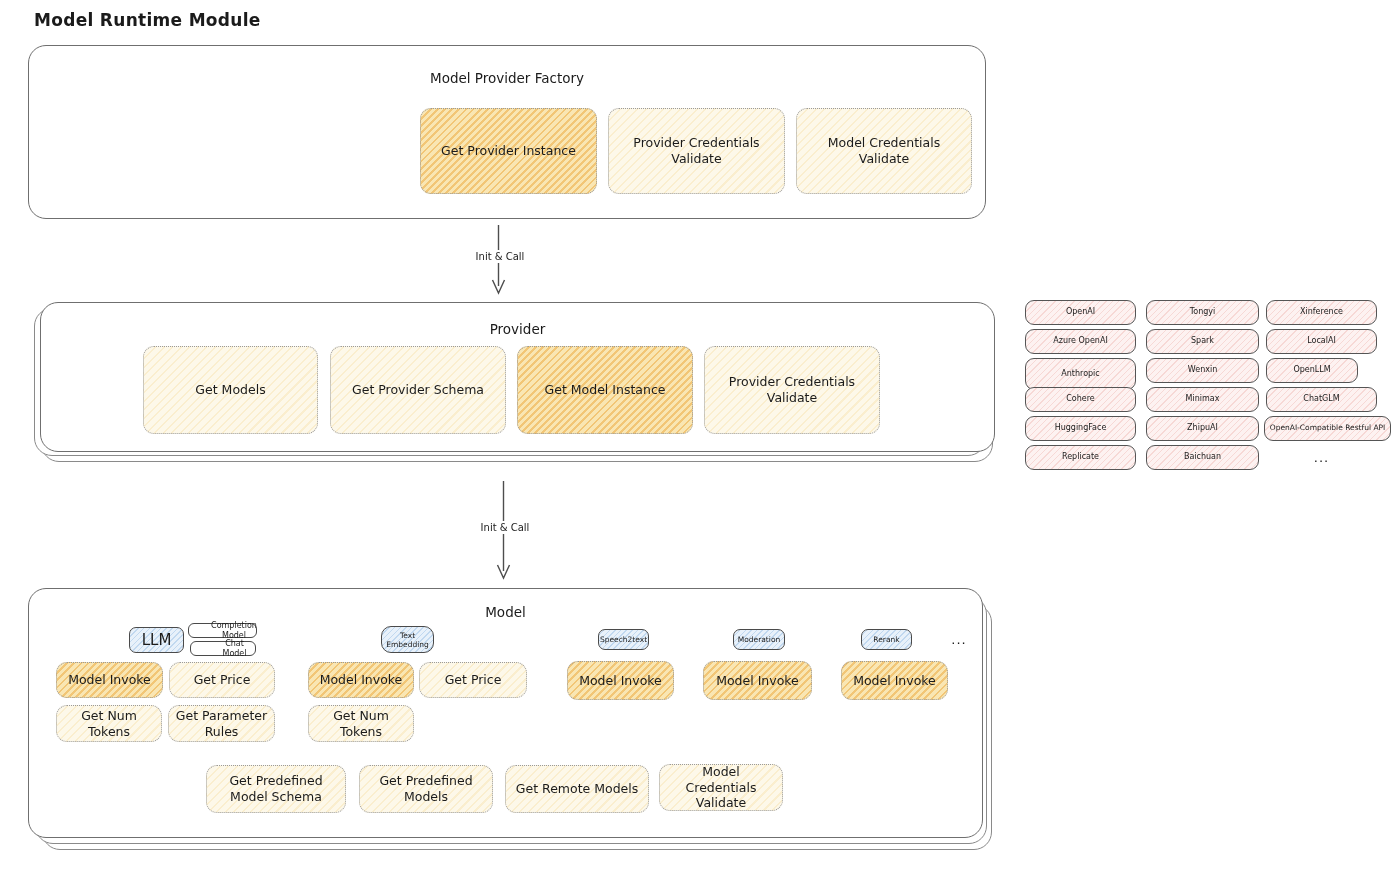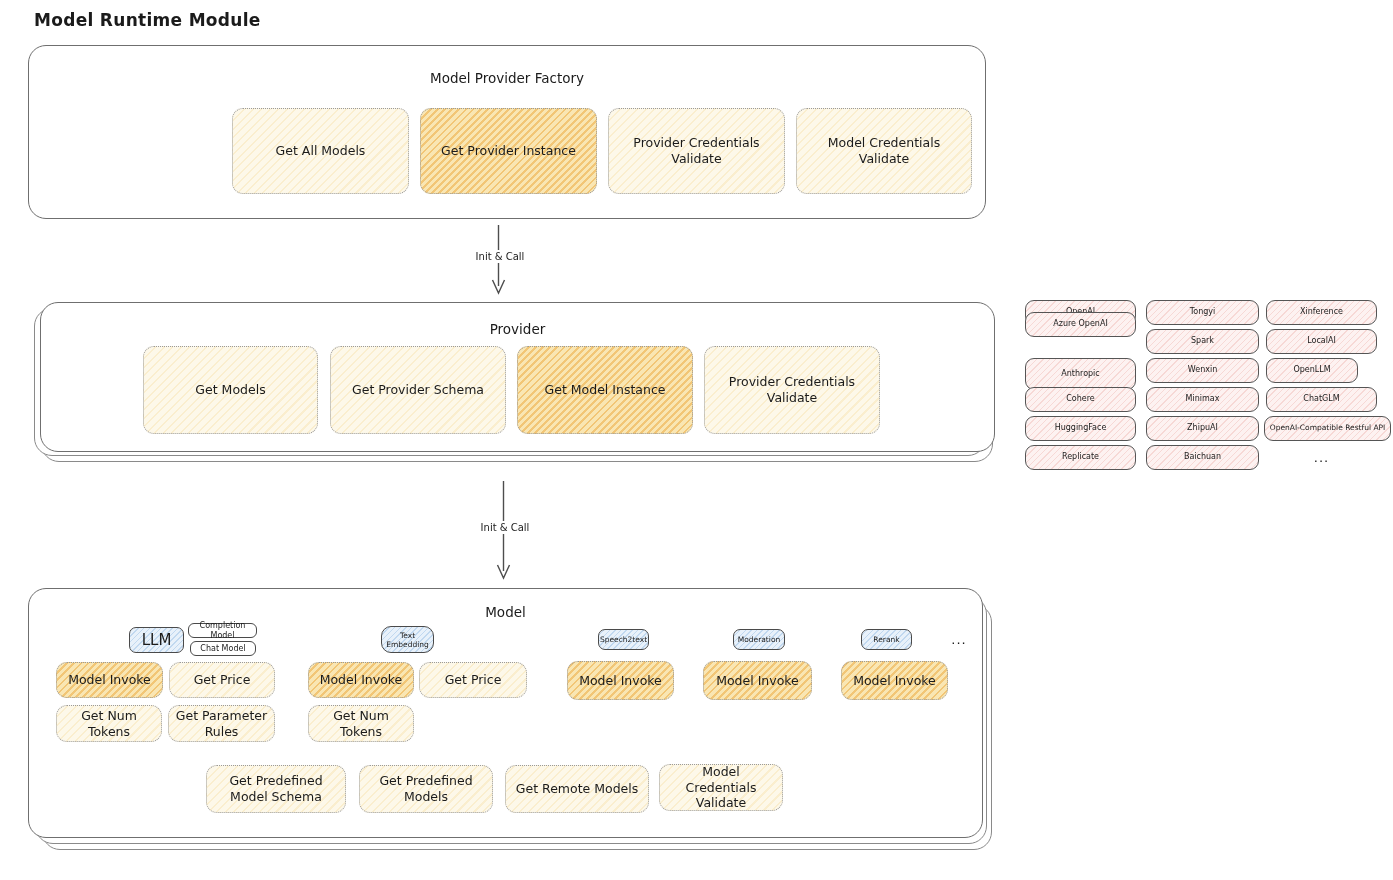--- a/index.html
+++ b/index.html
@@ -23,40 +23,39 @@
     background-image:repeating-linear-gradient(-45deg, rgba(235,165,55,.5) 0px, rgba(235,165,55,.5) 2px, rgba(250,230,175,.4) 2px, rgba(250,230,175,.4) 5px);
   }
   .tag{
     position:absolute;display:flex;align-items:center;justify-content:center;text-align:center;
     border:1.3px solid #4a4a4a;border-radius:7px;font-size:8px;line-height:1.2;box-sizing:border-box;padding:1px 2px;
   }
   .tag.blue{
     background-color:#e8f1fa;
     background-image:repeating-linear-gradient(-45deg, rgba(120,170,220,.35) 0, rgba(120,170,220,.35) 1px, transparent 1px, transparent 4px);
   }
-  .tag.white{background:#ffffff;border-radius:6px;}
+  .tag.white{background:#ffffff;border-radius:6px;padding-left:25px;}
   .pink{
     position:absolute;display:flex;align-items:center;justify-content:center;text-align:center;
     border:1.3px solid #555;border-radius:9px;font-size:8px;line-height:1.1;box-sizing:border-box;padding:1px 3px;
     background-color:#fdf2f1;
     background-image:repeating-linear-gradient(-45deg, rgba(225,125,115,.22) 0, rgba(225,125,115,.22) 1px, transparent 1px, transparent 4.5px);
   }
   .plain-ellipsis{position:absolute;display:flex;align-items:center;justify-content:center;font-size:13px;letter-spacing:1px;}
   .arrow-label{position:absolute;font-size:10px;background:#fff;text-align:center;padding:1px 2px;}
 </style>
 </head>
 <body>
 
 <div id="canvas">
 
   <div class="page-title" style="left:34px;top:10px;">Model Runtime Module</div>
 
   <div class="cbox" style="left:28px;top:45px;width:958px;height:174px;">
     <div class="cbox-title" style="top:24px;">Model Provider Factory</div>
-    <div class="op" style="left:203px;top:62px;width:177px;height:86px;">Get All Models</div>
     <div class="op hl" style="left:391px;top:62px;width:177px;height:86px;">Get Provider Instance</div>
     <div class="op" style="left:579px;top:62px;width:177px;height:86px;">Provider Credentials Validate</div>
     <div class="op" style="left:767px;top:62px;width:176px;height:86px;">Model Credentials Validate</div>
   </div>
 
   <svg class="abs" style="left:490px;top:225px;" width="17" height="70" viewBox="0 0 17 70">
     <line x1="8.5" y1="0" x2="8.5" y2="61" stroke="#4d4d4d" stroke-width="1.4"></line>
     <path d="M2.5,55 L8.5,68 L14.5,55" fill="none" stroke="#4d4d4d" stroke-width="1.4"></path>
   </svg>
   <div class="arrow-label" style="left:468px;top:250px;width:60px;">Init &amp; Call</div>
@@ -68,21 +67,21 @@
     <div class="op" style="left:102px;top:43px;width:175px;height:88px;">Get Models</div>
     <div class="op" style="left:289px;top:43px;width:176px;height:88px;">Get Provider Schema</div>
     <div class="op hl" style="left:476px;top:43px;width:176px;height:88px;">Get Model Instance</div>
     <div class="op" style="left:663px;top:43px;width:176px;height:88px;">Provider Credentials Validate</div>
   </div>
 
   <div class="pink" style="left:1025px;top:300px;width:111px;height:25px;">OpenAI</div>
   <div class="pink" style="left:1146px;top:300px;width:113px;height:25px;">Tongyi</div>
   <div class="pink" style="left:1266px;top:300px;width:111px;height:25px;">Xinference</div>
 
-  <div class="pink" style="left:1025px;top:312px;width:111px;height:25px;">Azure OpenAI</div>
+  <div class="pink" style="left:1025px;top:329px;width:111px;height:25px;">Azure OpenAI</div>
   <div class="pink" style="left:1146px;top:329px;width:113px;height:25px;">Spark</div>
   <div class="pink" style="left:1266px;top:329px;width:111px;height:25px;">LocalAI</div>
 
   <div class="pink" style="left:1025px;top:358px;width:111px;height:32px;">Anthropic</div>
   <div class="pink" style="left:1146px;top:358px;width:113px;height:25px;">Wenxin</div>
   <div class="pink" style="left:1266px;top:358px;width:92px;height:25px;">OpenLLM</div>
 
   <div class="pink" style="left:1025px;top:387px;width:111px;height:25px;">Cohere</div>
   <div class="pink" style="left:1146px;top:387px;width:113px;height:25px;">Minimax</div>
   <div class="pink" style="left:1266px;top:387px;width:111px;height:25px;">ChatGLM</div>

